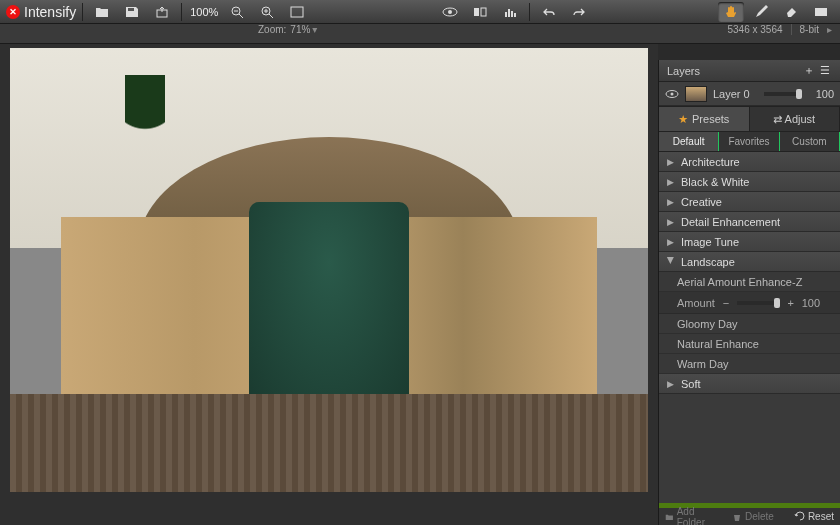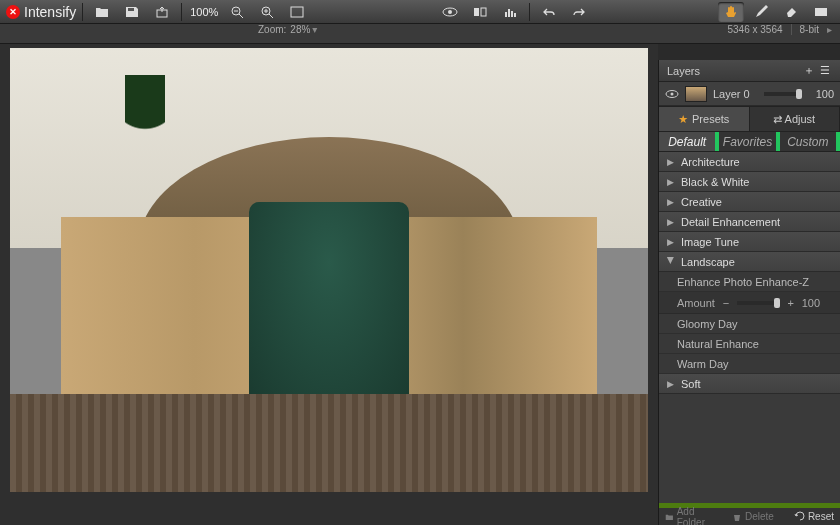--- a/index.html
+++ b/index.html
@@ -44,21 +44,21 @@
 .layerrow .slider { flex: 1; height: 4px; background: #2a2a2a; position: relative; margin-left: 8px; }
 .layerrow .knob { position: absolute; right: 0; top: -3px; width: 6px; height: 10px; background: #ccc; border-radius: 2px; }
 .layerrow .val { width: 26px; text-align: right; color: #ccc; }
 
 .tabs { height: 26px; display: flex; background: #333; border-top: 1px solid #222; border-bottom: 1px solid #222; }
 .tab { flex: 1; display: flex; align-items: center; justify-content: center; gap: 4px; color: #ccc; cursor: pointer; border-right: 1px solid #222; }
 .tab.active { background: #4a4a4a; }
 .tab .star { color: #e8a030; }
 
 .filterbar { height: 20px; display: flex; background: #333; border-bottom: 1px solid #222; }
-.ftab { flex: 1; display: flex; align-items: center; justify-content: center; color: #aaa; cursor: pointer; font-size: 12px; border-right: 4px solid #22c55e; font-style: italic; }
+.ftab { flex: 1; display: flex; align-items: center; justify-content: center; color: #aaa; cursor: pointer; font-size: 10px; border-right: 1px solid #22c55e; }
 .ftab.active { background: #4a4a4a; color: #eee; }
 
 .cats { flex: 1; overflow: auto; }
 .cat { height: 20px; display: flex; align-items: center; padding: 0 8px; background: linear-gradient(#4a4a4a,#404040); border-bottom: 1px solid #2a2a2a; color: #ddd; cursor: pointer; gap: 6px; }
 .cat .arr { font-size: 9px; color: #aaa; display: inline-block; width: 8px; }
 .cat.open .arr { transform: rotate(90deg) translateX(-1px); }
 .preset { height: 20px; display: flex; align-items: center; padding: 0 8px 0 18px; color: #bbb; background: #383838; border-bottom: 1px solid #2e2e2e; cursor: pointer; }
 .preset.sel { background: #4a4a4a; color: #eee; }
 .preset .fav { margin-left: auto; color: #888; cursor: pointer; font-size: 11px; }
 .amountrow { height: 22px; display: flex; align-items: center; padding: 0 20px 0 18px; background: #333; gap: 6px; color: #aaa; border-bottom: 1px solid #2a2a2a; }
@@ -170,21 +170,21 @@
     </div>
   <div class="tbtn">
       <svg width="14" height="12" viewBox="0 0 14 12">
         <rect x="1" y="2" width="12" height="8" fill="#ddd"></rect>
       </svg>
     </div>
 </div>
 
 <div class="infobar">
   <span class="zoomlbl">Zoom:</span>
-  <span class="zoomval">28%</span>
+  <span class="zoomval">71%</span>
   <span style="margin-left:2px;color:#888">▾</span>
   <span class="dims">5346 x 3564</span>
   <span class="bitd">8-bit</span>
   <span style="color:#888">▸</span>
 </div>
 
 <div class="main">
   <div class="canvas">
     <div class="sky"></div>
     <div class="tree"></div>
@@ -254,21 +254,21 @@
     <div class="cat">
         <span class="arr">▶</span>
         <span>Image Tune</span>
       </div>
     <div class="cat open">
         <span class="arr">▶</span>
         <span>Landscape</span>
       </div>
 
     <div class="preset">
-        <span>Enhance Photo Enhance-Z</span>
+        <span>Aerial Amount Enhance-Z</span>
       </div>
     <div class="amountrow">
       <span>Amount</span>
       <span class="minus">−</span>
       <div class="aslider">
           <div class="aknob"></div>
         </div>
       <span class="plus">+</span>
       <span>100</span>
     </div>

